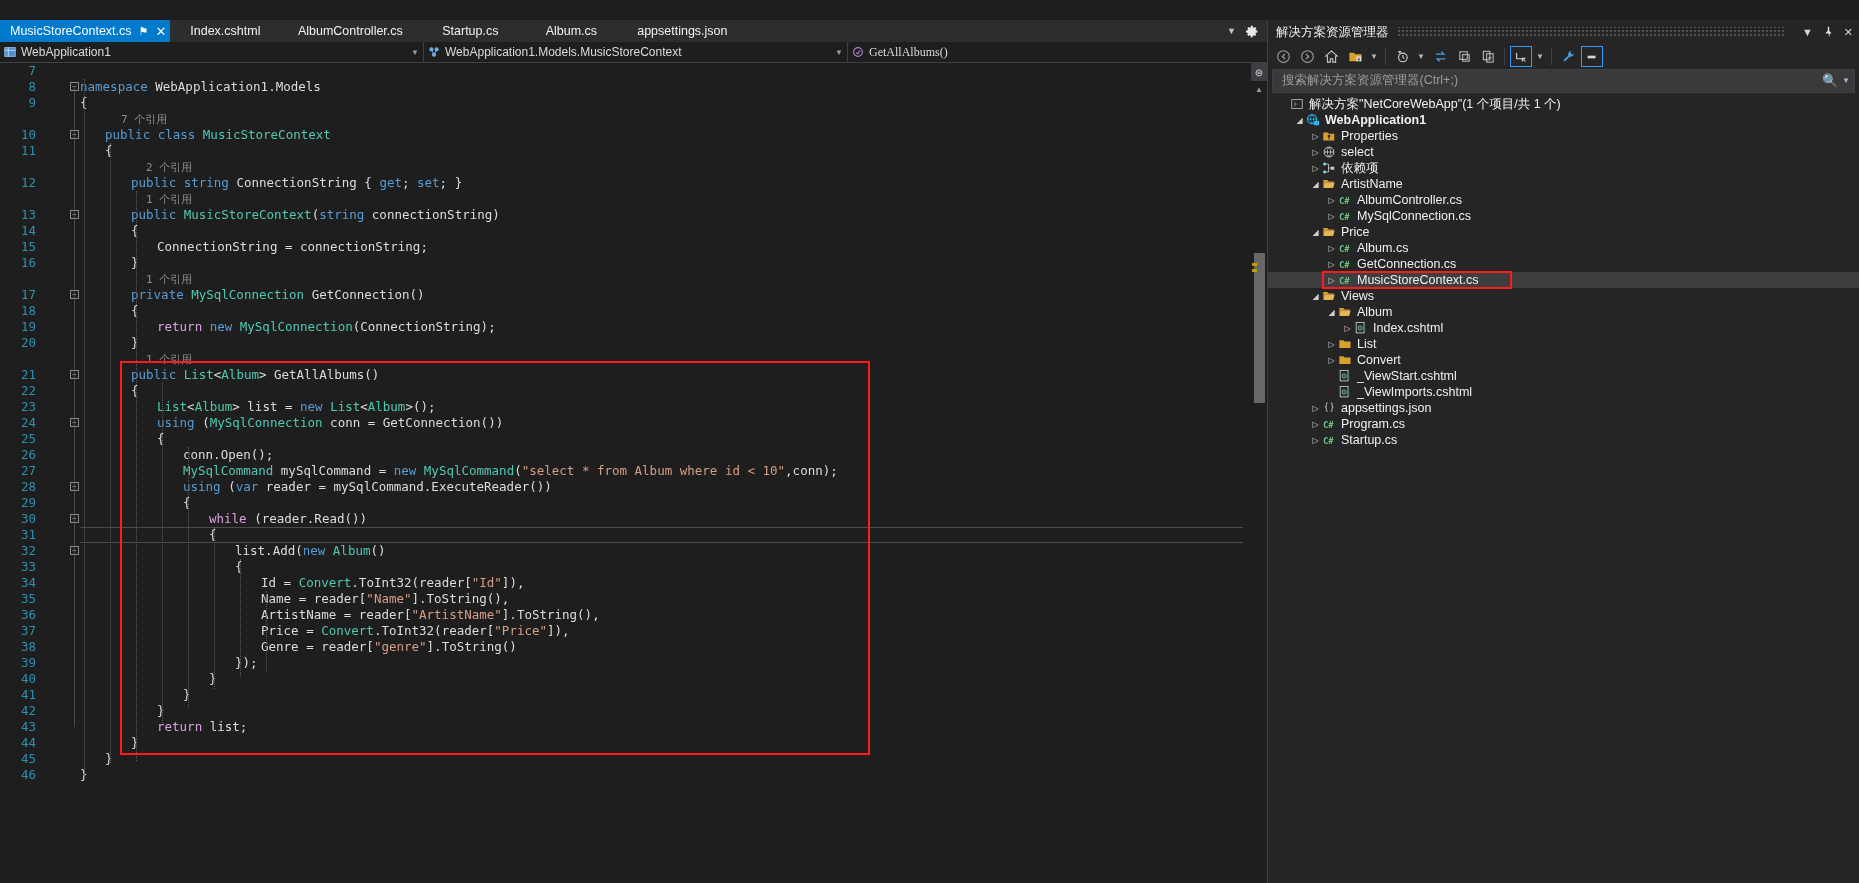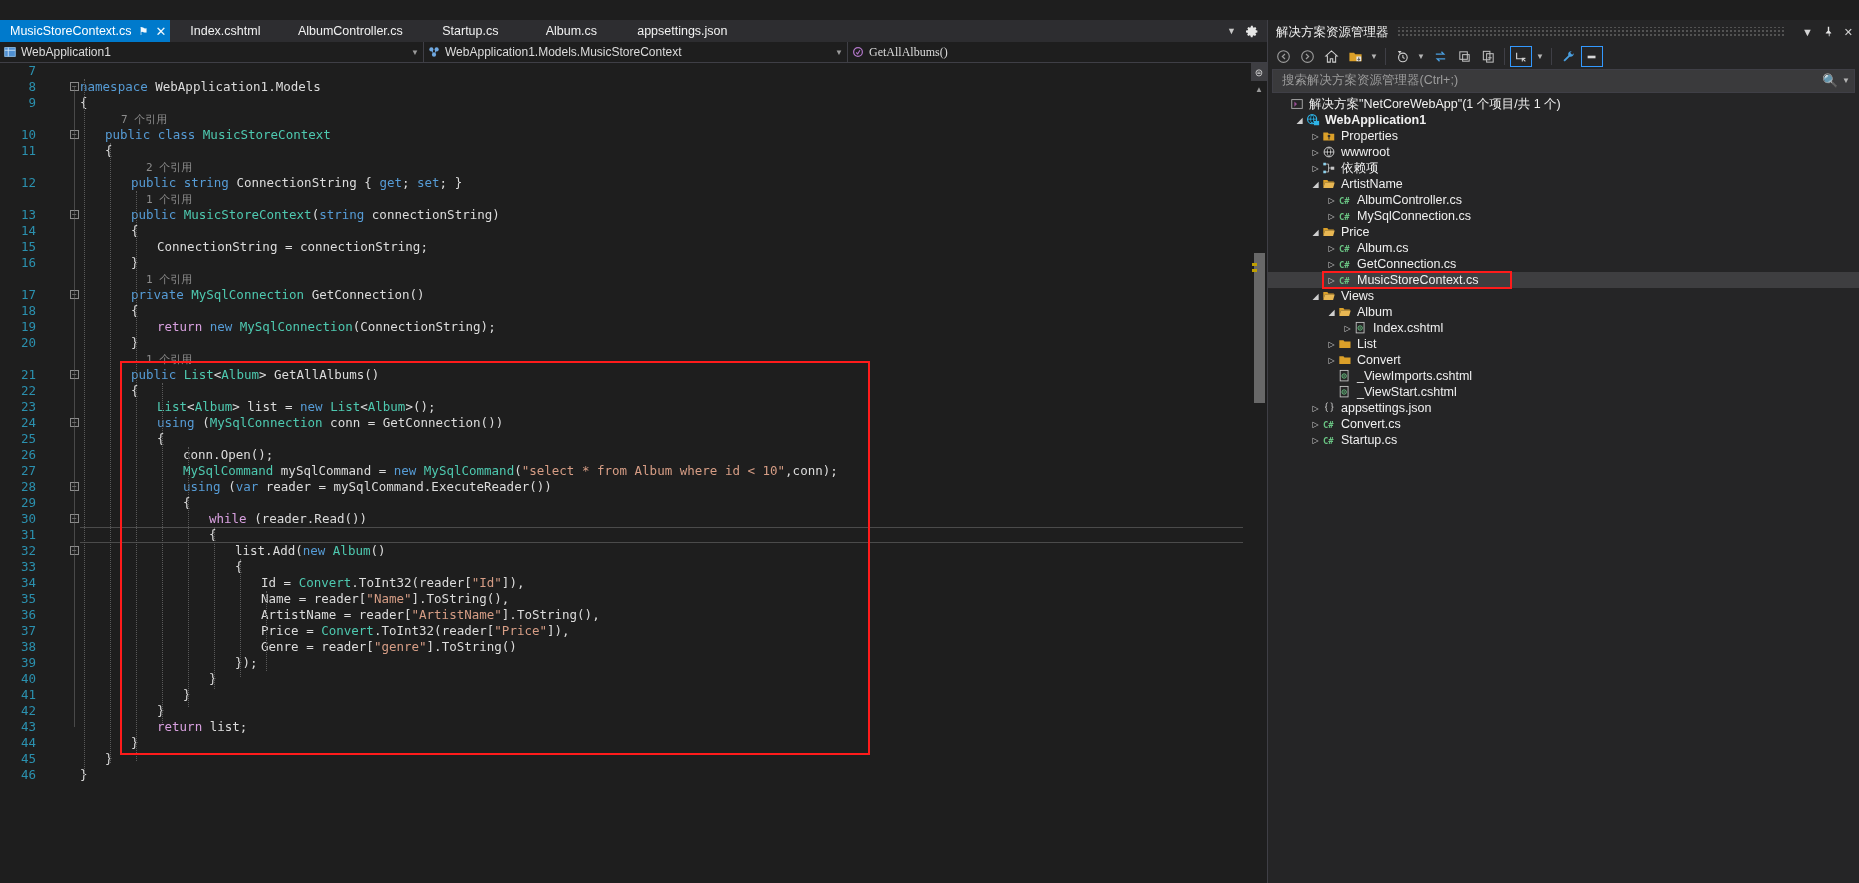--- a/index.html
+++ b/index.html
@@ -337,21 +337,21 @@
           <span class="tlabel">Properties</span>
         </div>
         <div class="trow" style="padding-left: 42px;">
           <span class="twist">▷</span>
           <span class="ticon">
             <svg width="14" height="14" viewBox="0 0 16 16">
               <circle cx="8" cy="8" r="5.6" fill="none" stroke="#d0d0d0" stroke-width="1.1"></circle>
               <path d="M2.4 8h11.2M8 2.4c2.4 3 2.4 8.2 0 11.2M8 2.4C5.6 5.4 5.6 10.6 8 13.6" stroke="#d0d0d0" stroke-width="1"></path>
             </svg>
           </span>
-          <span class="tlabel">wwwroot</span>
+          <span class="tlabel">select</span>
         </div>
         <div class="trow" style="padding-left: 42px;">
           <span class="twist">▷</span>
           <span class="ticon">
             <svg width="14" height="14" viewBox="0 0 16 16">
               <rect x="1.5" y="2" width="3" height="3" fill="#8fd4f0"></rect>
               <rect x="1.5" y="11" width="3" height="3" fill="#8fd4f0"></rect>
               <rect x="10" y="6.5" width="4" height="3.5" fill="#c6c6c6"></rect>
               <path d="M4.5 3.5h3v9h-3" stroke="#c6c6c6" stroke-width="1" fill="none"></path>
               <path d="M7.5 8h2.5" stroke="#c6c6c6" stroke-width="1"></path>
@@ -476,51 +476,51 @@
         </div>
         <div class="trow" style="padding-left: 58px;">
           <span class="twist"></span>
           <span class="ticon">
             <svg width="14" height="14" viewBox="0 0 16 16">
               <rect x="2.5" y="1.6" width="9" height="12" fill="none" stroke="#c6c6c6" stroke-width="1"></rect>
               <circle cx="7" cy="8" r="2.5" fill="none" stroke="#69c282" stroke-width="1.1"></circle>
               <circle cx="7" cy="8" r="0.9" fill="#69c282"></circle>
             </svg>
           </span>
-          <span class="tlabel">_ViewImports.cshtml</span>
+          <span class="tlabel">_ViewStart.cshtml</span>
         </div>
         <div class="trow" style="padding-left: 58px;">
           <span class="twist"></span>
           <span class="ticon">
             <svg width="14" height="14" viewBox="0 0 16 16">
               <rect x="2.5" y="1.6" width="9" height="12" fill="none" stroke="#c6c6c6" stroke-width="1"></rect>
               <circle cx="7" cy="8" r="2.5" fill="none" stroke="#69c282" stroke-width="1.1"></circle>
               <circle cx="7" cy="8" r="0.9" fill="#69c282"></circle>
             </svg>
           </span>
-          <span class="tlabel">_ViewStart.cshtml</span>
+          <span class="tlabel">_ViewImports.cshtml</span>
         </div>
         <div class="trow" style="padding-left: 42px;">
           <span class="twist">▷</span>
           <span class="ticon">
             <svg width="14" height="14" viewBox="0 0 16 16">
               <path d="M6.5 2c-1.6 0-1.6 1.6-1.6 3s0 2-1.2 2c1.2 0 1.2 1 1.2 2.2s0 2.8 1.6 2.8" stroke="#d0d0d0" stroke-width="1.1" fill="none"></path>
               <path d="M10 2c1.6 0 1.6 1.6 1.6 3s0 2 1.2 2c-1.2 0-1.2 1-1.2 2.2s0 2.8-1.6 2.8" stroke="#d0d0d0" stroke-width="1.1" fill="none"></path>
             </svg>
           </span>
           <span class="tlabel">appsettings.json</span>
         </div>
         <div class="trow" style="padding-left: 42px;">
           <span class="twist">▷</span>
           <span class="ticon">
             <svg width="14" height="14" viewBox="0 0 16 16">
               <text x="1" y="12" font-family="DejaVu Sans Mono, monospace" font-size="10" fill="#69c282" font-weight="bold">C#</text>
             </svg>
           </span>
-          <span class="tlabel">Convert.cs</span>
+          <span class="tlabel">Program.cs</span>
         </div>
         <div class="trow" style="padding-left: 42px;">
           <span class="twist">▷</span>
           <span class="ticon">
             <svg width="14" height="14" viewBox="0 0 16 16">
               <text x="1" y="12" font-family="DejaVu Sans Mono, monospace" font-size="10" fill="#69c282" font-weight="bold">C#</text>
             </svg>
           </span>
           <span class="tlabel">Startup.cs</span>
         </div>

